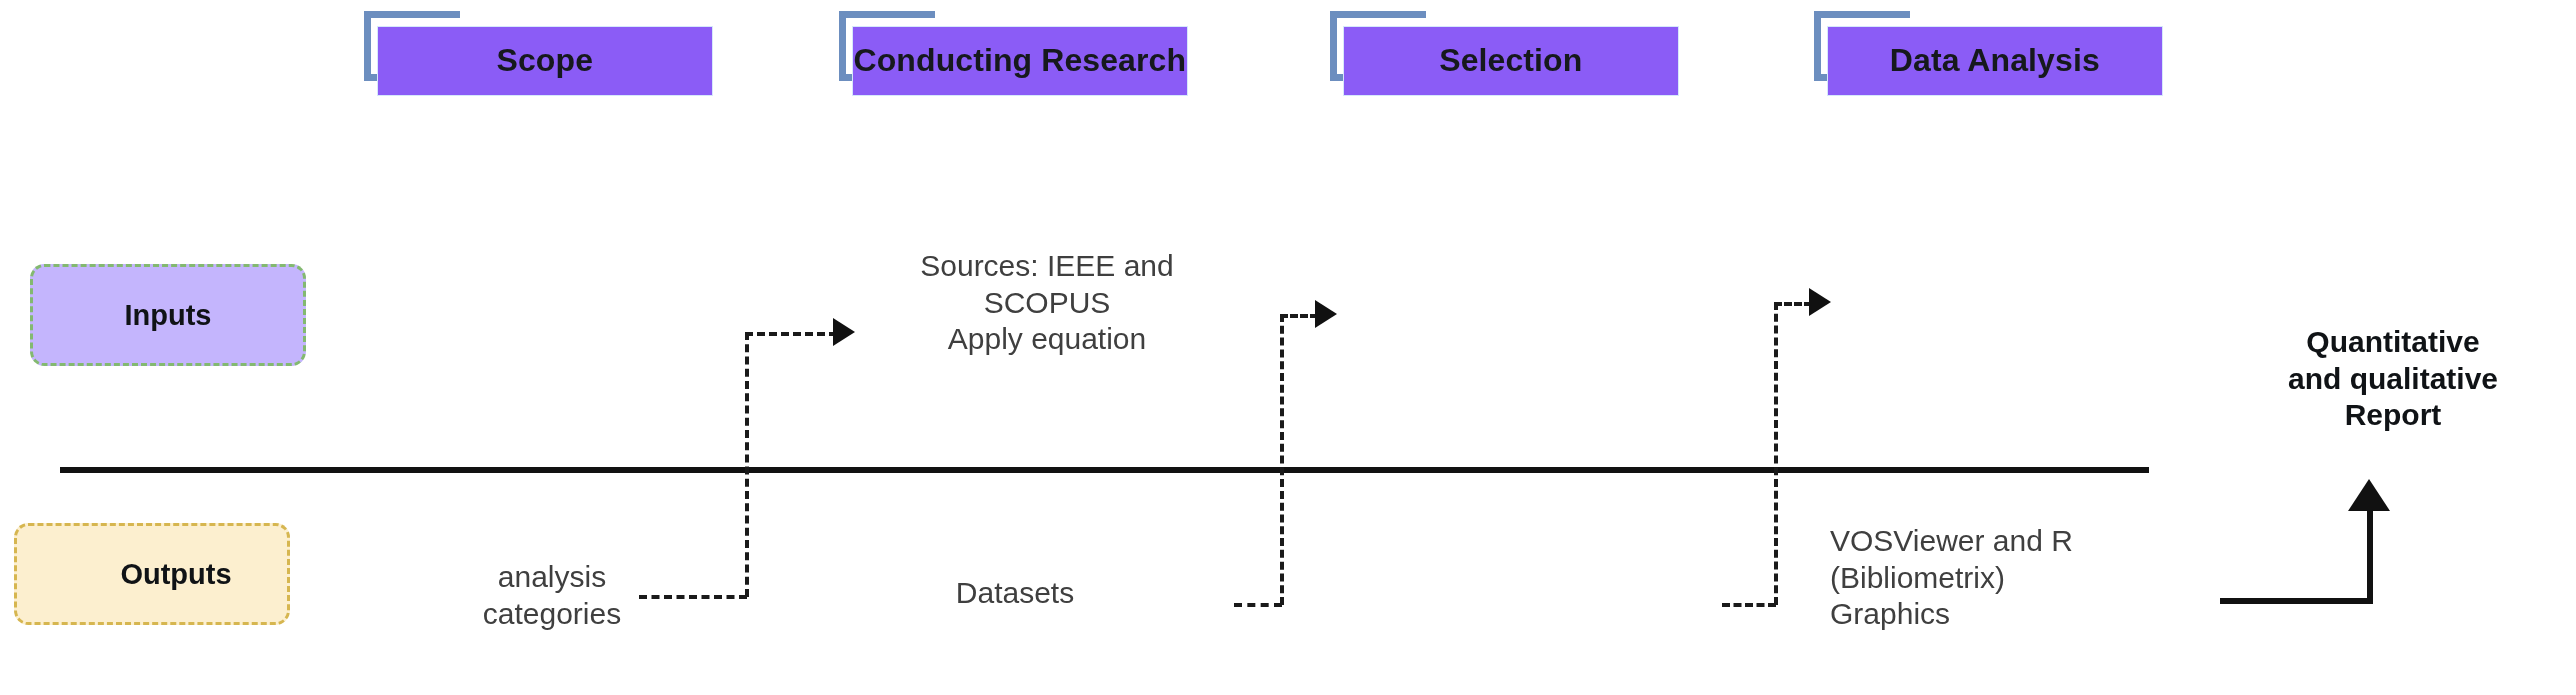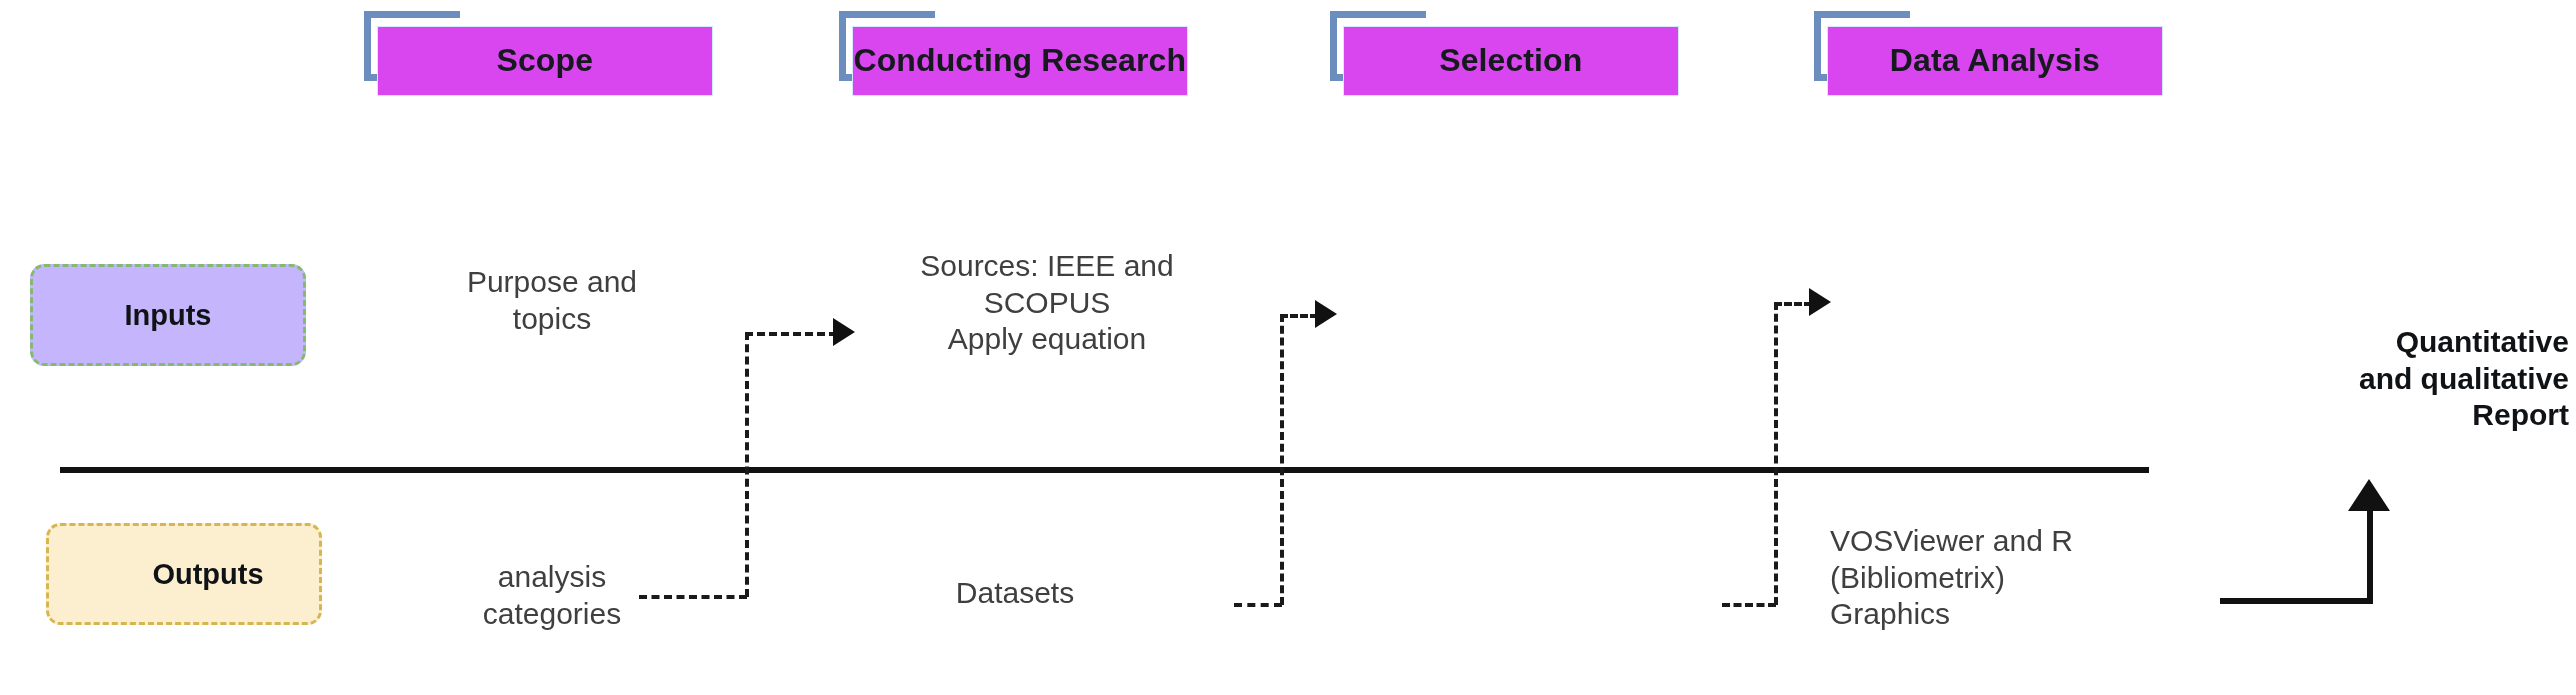--- a/index.html
+++ b/index.html
@@ -33,21 +33,21 @@
     border-right: none;
     background: transparent;
   }
   .phase .plate {
     position: absolute;
     left: 12.8px;
     top: 14.4px;
     width: 100%;
     height: 100%;
     box-sizing: border-box;
-    background: #d946ef;
+    background: #8b5cf6;
     border: 1.6px solid #d6e8fb;
     display: flex;
     align-items: center;
     justify-content: center;
   }
   .phase .plate span {
     color: #16191d;
     font-weight: bold;
     font-size: 32px;
     line-height: 1.12;
@@ -88,21 +88,21 @@
   }
   .celltext.center { text-align: center; }
   .celltext.left   { text-align: left; }
 
   .report {
     position: absolute;
     font-size: 30px;
     line-height: 1.22;
     font-weight: bold;
     color: #101316;
-    text-align: right;
+    text-align: center;
     white-space: pre-line;
   }
 
   
   .timeline {
     position: absolute;
     background: #111111;
   }
   .dash-h {
     position: absolute;
@@ -172,28 +172,26 @@
     <div class="bracket"></div>
     <div class="plate">
       <span>Data Analysis</span>
     </div>
   </div>
 
   <div class="rowchip inputs" style="left:30px; top:264px; width:276px; height:102px;">
     <span>Inputs</span>
   </div>
 
-  <div class="rowchip outputs" style="left:46px; top:523px; width:276px; height:102px;padding-left:48px;">
+  <div class="rowchip outputs" style="left:14px; top:523px; width:276px; height:102px;padding-left:48px;">
     <span>Outputs</span>
   </div>
 
   <div class="timeline" style="left:60px; top:467px; width:2089px; height:6.4px;"></div>
 
-  <div class="celltext center" style="left:392px; top:264px; width:320px;">Purpose and
-topics</div>
 
   <div class="celltext center" style="left:847px; top:248px; width:400px;">Sources: IEEE and
 SCOPUS
 Apply equation</div>
 
 
 
   <div class="celltext center" style="left:392px; top:559px; width:320px;">analysis
 categories</div>
 

